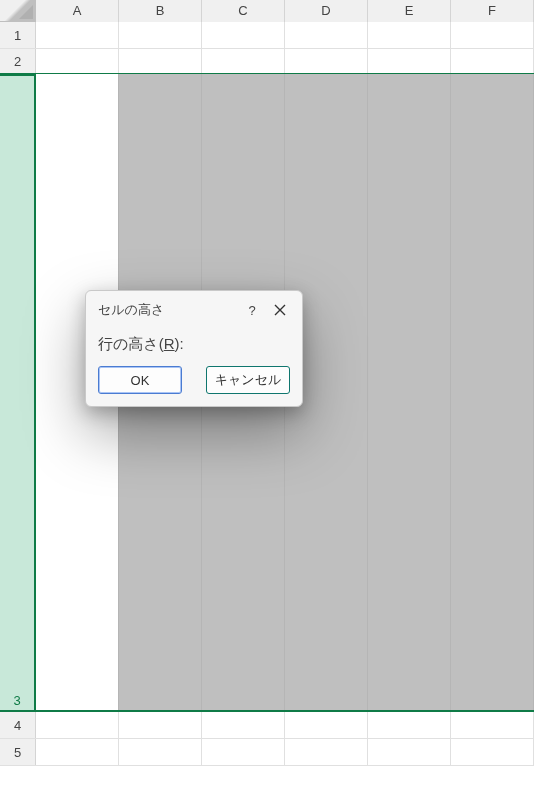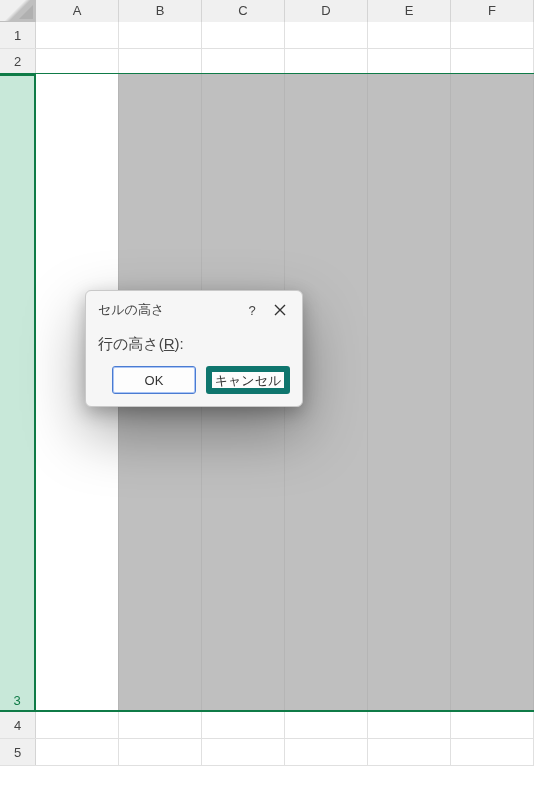--- a/index.html
+++ b/index.html
@@ -41,22 +41,22 @@
     .dialog-help, .dialog-close { width: 28px; height: 22px; display: flex; align-items: center; justify-content: center; color: #444; cursor: pointer; border-radius: 3px; }
     .dialog-close svg { width: 12px; height: 12px; }
     .dialog-body { padding: 6px 12px 4px 12px; display: flex; align-items: center; gap: 8px; }
     .dialog-label { color: #444; font-size: 15px; }
     .dialog-label u { text-decoration: underline; }
     .dialog-input { width: 80px; height: 24px; border: 1px solid #9fa4ab; padding: 2px 4px; font-size: 13px; font-family: inherit; background: #fff; }
     .dialog-input.selected { background: #fff; }
     .dialog-input.selected::selection { background: #2b90ea; color: #fff; }
     .sel-wrap { position: relative; }
     .sel-overlay { position: absolute; left: 5px; top: 3px; background: #2b90ea; color: #fff; padding: 0 1px; font-size: 13px; line-height: 18px; pointer-events: none; }
-    .dialog-buttons { display: flex; gap: 10px; padding: 8px 12px 12px 12px; justify-content: flex-end; }
-    .btn { width: 84px; height: 28px; border: 6px solid #0f766e; background: #fdfdfd; border-radius: 3px; font-size: 13px; font-family: inherit; cursor: pointer; color: #333; }
+    .dialog-buttons { display: flex; gap: 10px; padding: 8px 12px 12px 12px; justify-content: space-between; }
+    .btn { width: 84px; height: 28px; border: 1px solid #0f766e; background: #fdfdfd; border-radius: 3px; font-size: 13px; font-family: inherit; cursor: pointer; color: #333; }
     .btn.primary { border: 1px solid #4a7bd1; box-shadow: inset 0 0 0 1px #a9c4f5; }
   </style>
 </head>
 <body>
 
 <div class="col-headers">
   <div class="corner"></div>
   <div class="col-header">A</div>
   <div class="col-header">B</div>
   <div class="col-header">C</div>

